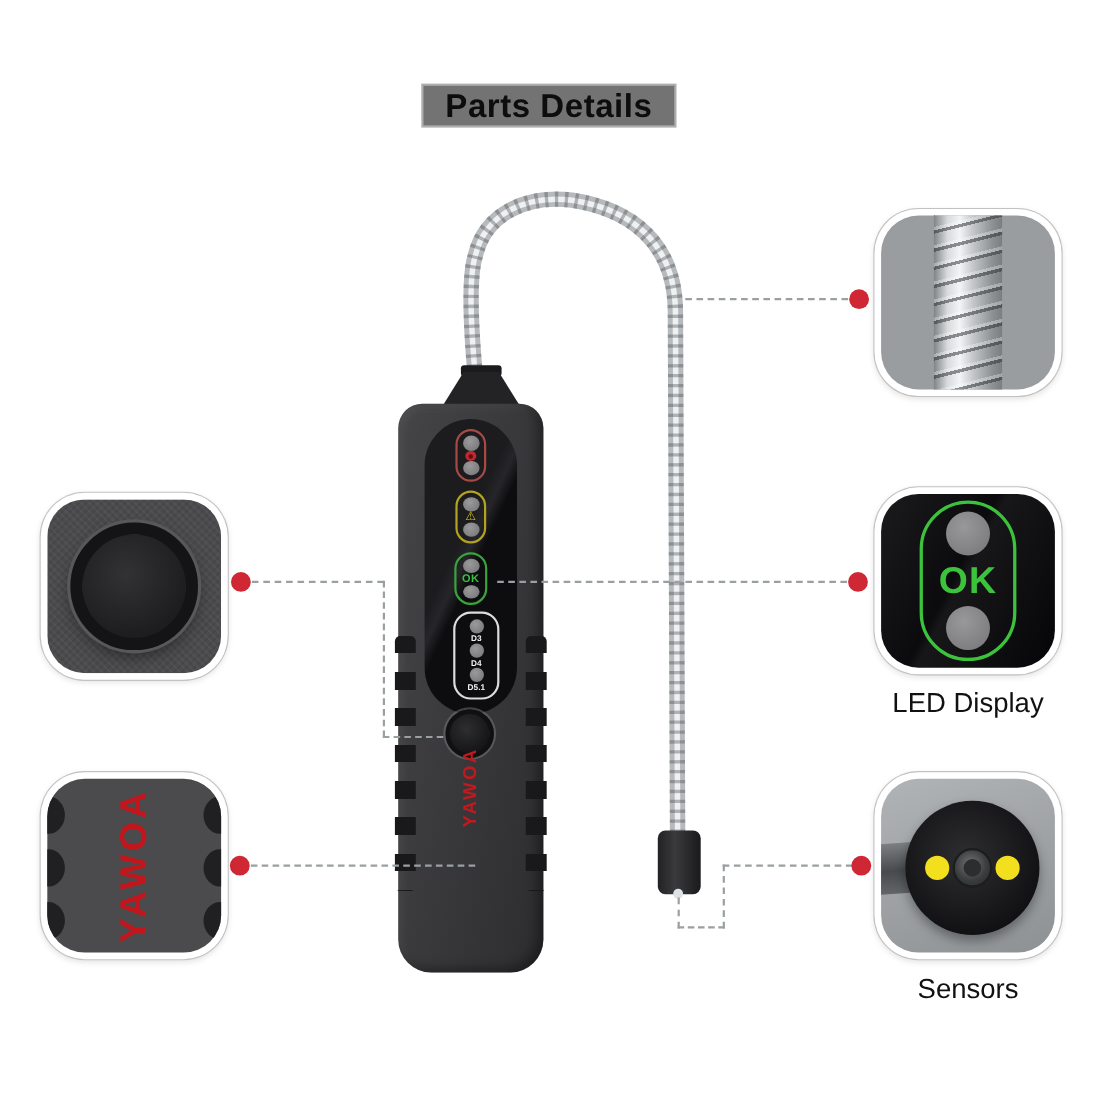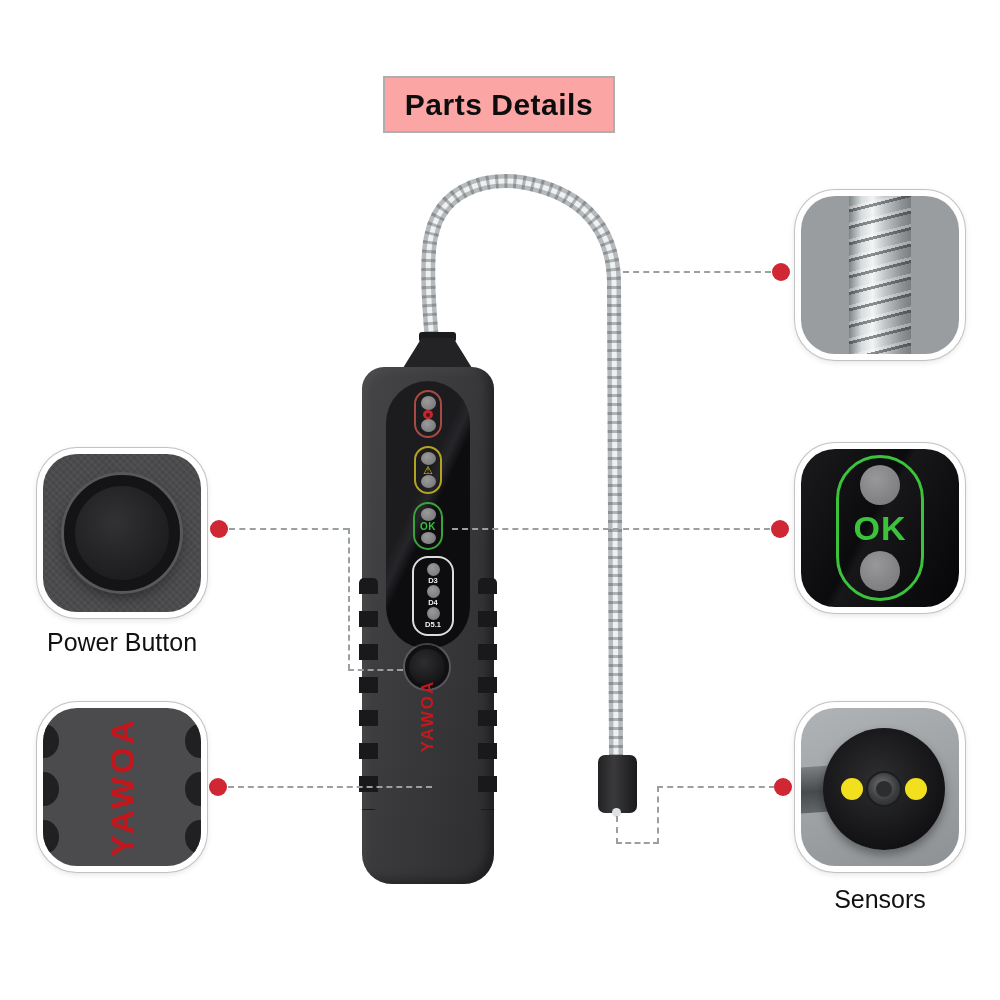--- a/index.html
+++ b/index.html
@@ -1,21 +1,21 @@
 <!DOCTYPE html>
 <html><head>
 <meta charset="utf-8">
 <style>
   * { margin:0; padding:0; box-sizing:border-box; }
   html,body { background:#ffffff; font-family:"Liberation Sans", sans-serif; }
   #stage { position:relative; width:1000px; height:1000px; background:#fff; overflow:hidden; }
 
   
-  .title-box { position:absolute; left:385px; top:78px; width:228px; height:53px;
-    background:#fca5a5; box-shadow:0 0 0 2px #aeaeae; display:flex; align-items:center; justify-content:center; }
+  .title-box { position:absolute; left:385px; top:78px; width:228px; height:36px;
+    background:#737373; box-shadow:0 0 0 2px #aeaeae; display:flex; align-items:flex-end; justify-content:center; }
   .title-box span { font-size:30px; font-weight:bold; color:#0d0d0d; letter-spacing:0.5px; }
 
   
   .dash-h { position:absolute; height:0; border-top:2px dashed #9aa0a2; }
   .dash-v { position:absolute; width:0; border-left:2px dashed #9aa0a2; }
   .red-dot { position:absolute; width:18px; height:18px; border-radius:50%; background:#cf2733; }
 
   
   .device { position:absolute; left:362px; top:336px; width:132px; height:548px; }
   .cone { position:absolute; left:41px; top:2px; width:69px; height:30px; background:#232325;
@@ -186,27 +186,27 @@
 
   <div class="callout" style="left:795px; top:443px;">
     <div class="inner ld-bg">
       <div class="ld-oval">
         <div class="ld-dot"></div>
         <div class="ld-ok">OK</div>
         <div class="ld-dot"></div>
       </div>
     </div>
   </div>
+  <div class="co-label" style="left:770px; top:625px;">LED Display</div>
 
   <div class="callout" style="left:37px; top:448px;">
     <div class="inner pb-bg texture">
       <div class="pb-circle"></div>
     </div>
   </div>
-  <div class="co-label" style="left:12px; top:628px;">Power Button</div>
 
   <div class="callout" style="left:37px; top:702px;">
     <div class="inner lg-bg texture">
       <div class="lg-notch" style="left:-14px; top:16px;"></div>
       <div class="lg-notch" style="left:-14px; top:64px;"></div>
       <div class="lg-notch" style="left:-14px; top:112px;"></div>
       <div class="lg-notch" style="right:-14px; top:16px;"></div>
       <div class="lg-notch" style="right:-14px; top:64px;"></div>
       <div class="lg-notch" style="right:-14px; top:112px;"></div>
       <div class="lg-text">YAWOA</div>

